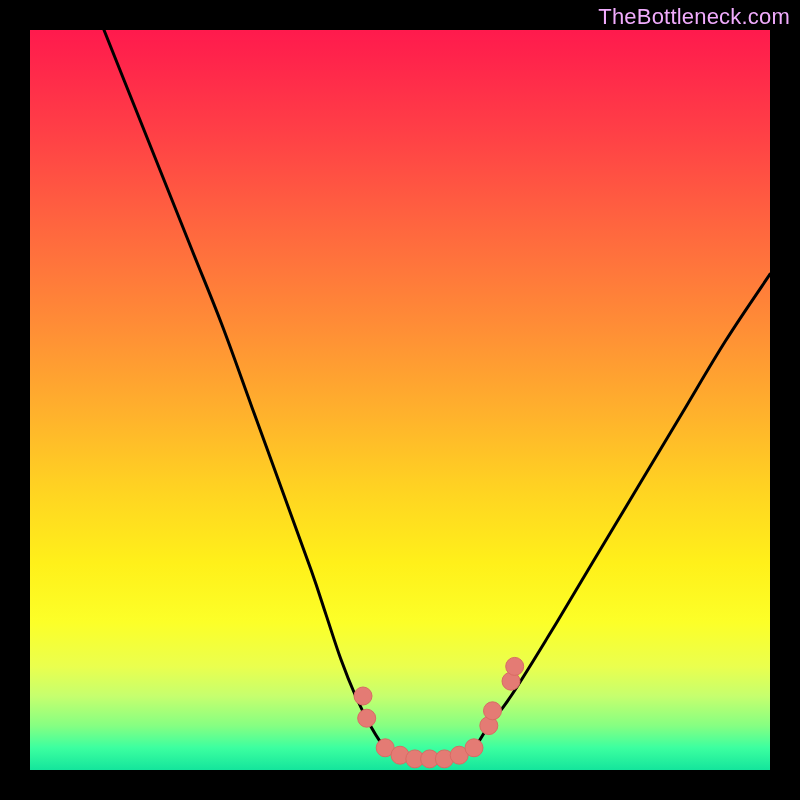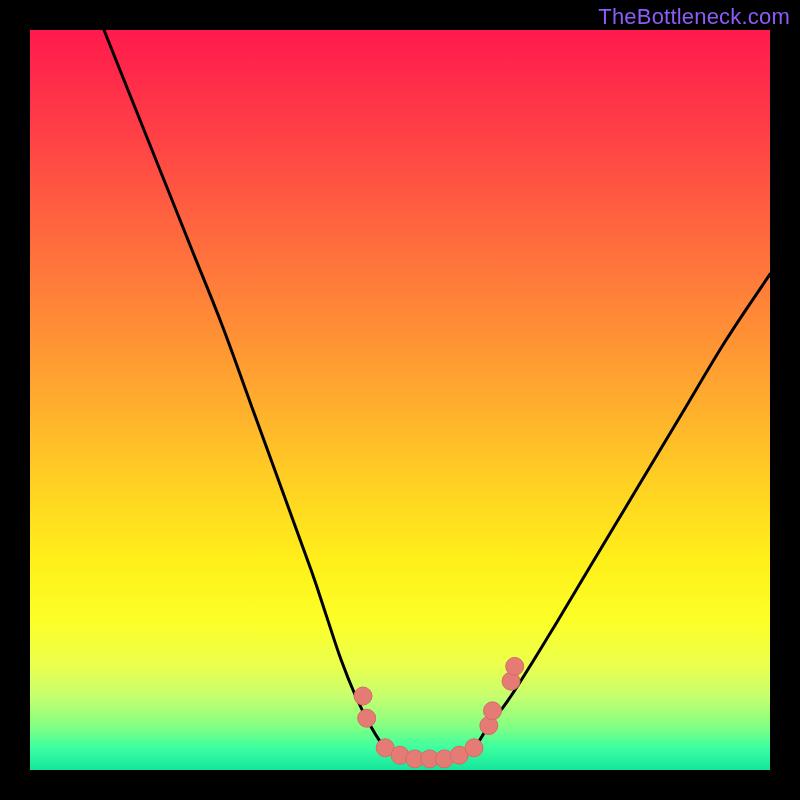--- a/index.html
+++ b/index.html
@@ -41,21 +41,21 @@
       #c6ff6e 90%,
       #86ff82 94%,
       #3cffa0 97%,
       #14e59c 100%
     );
   }
   .attribution {
     position: absolute;
     top: 4px;
     right: 10px;
-    color: #8b5cf6;
+    color: #f0abfc;
     font-size: 22px;
     letter-spacing: 0.2px;
     font-weight: 500;
   }
   svg.curve {
     position: absolute;
     left: 0;
     top: 0;
     width: 740px;
     height: 740px;

